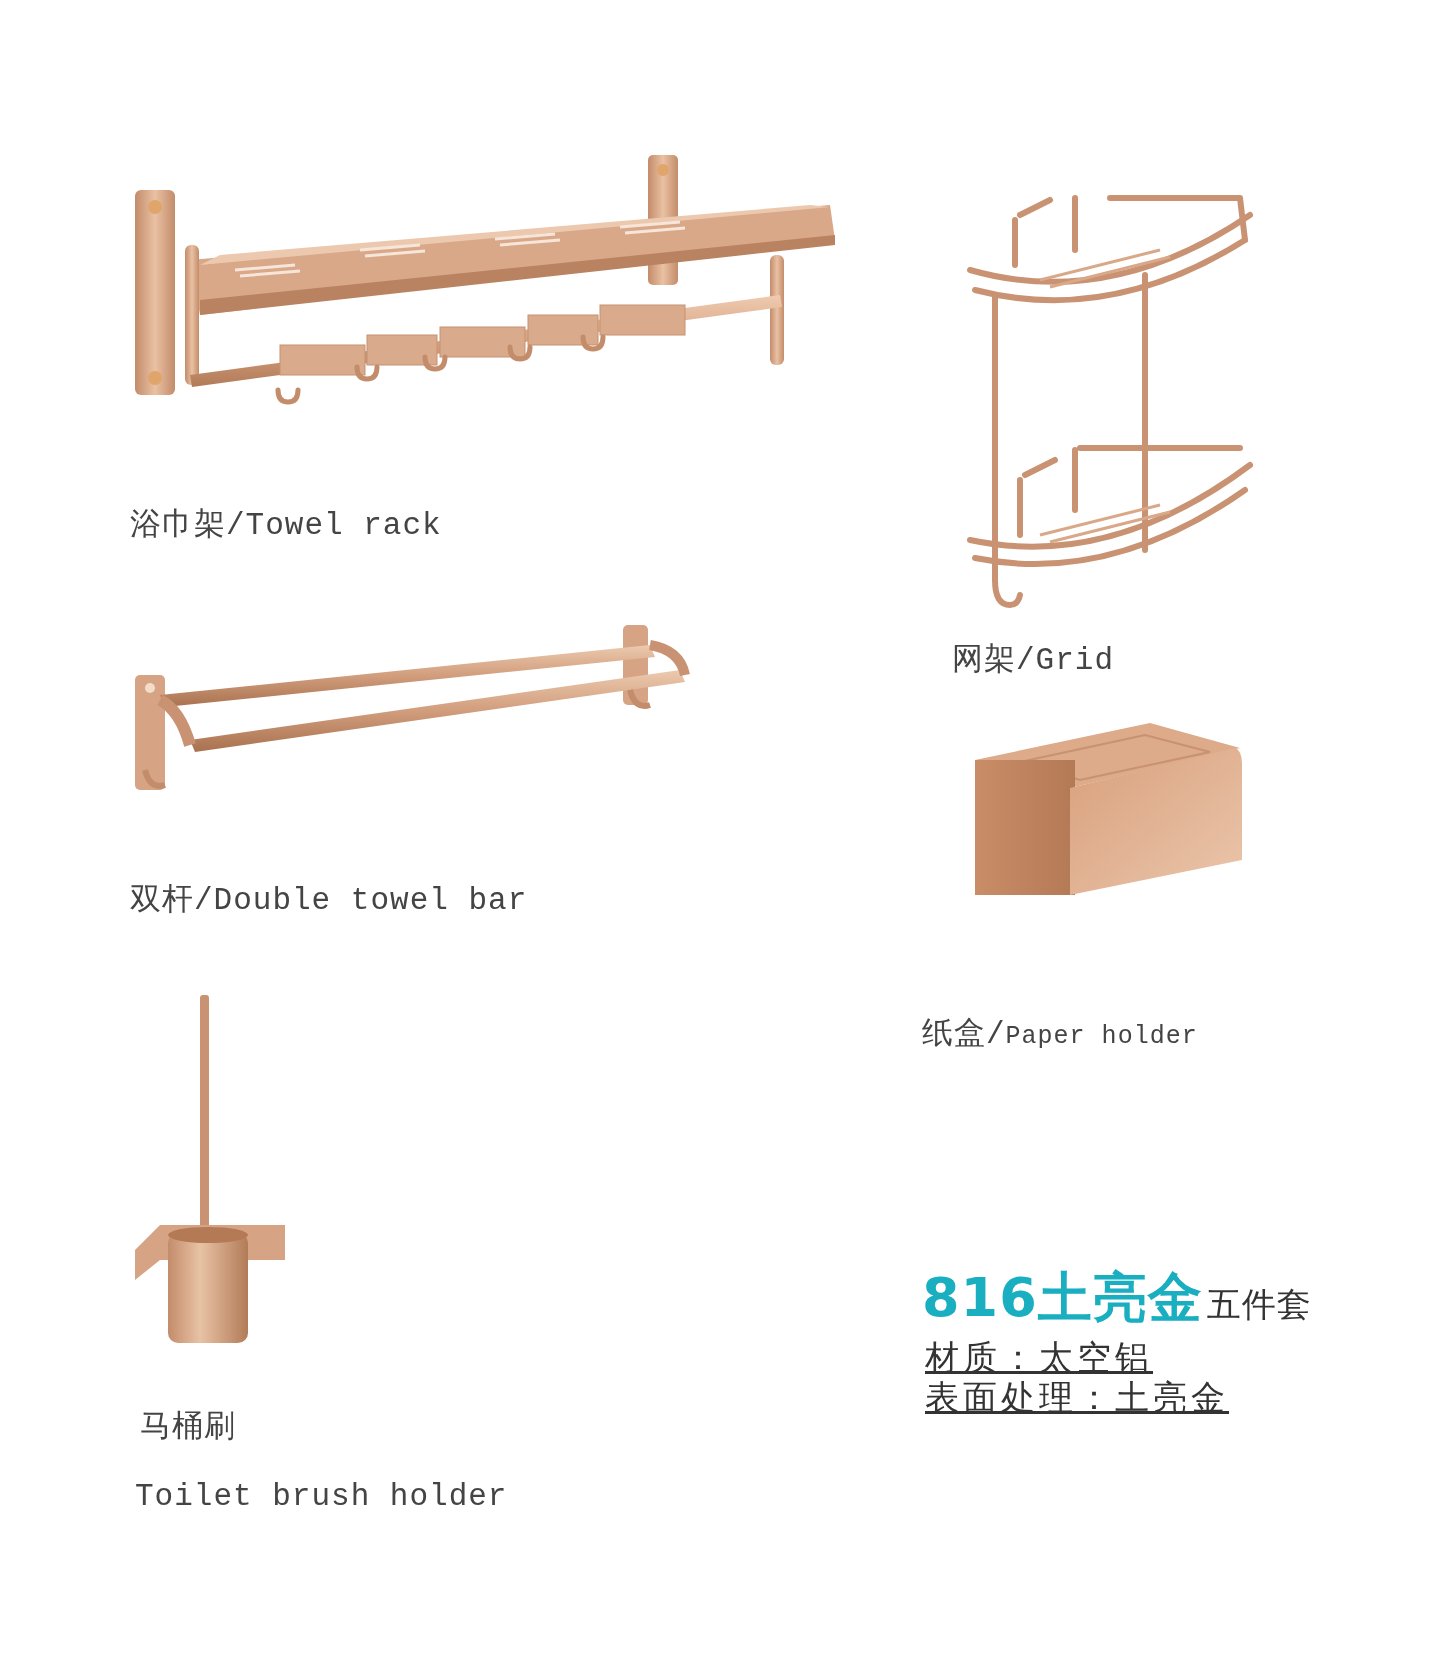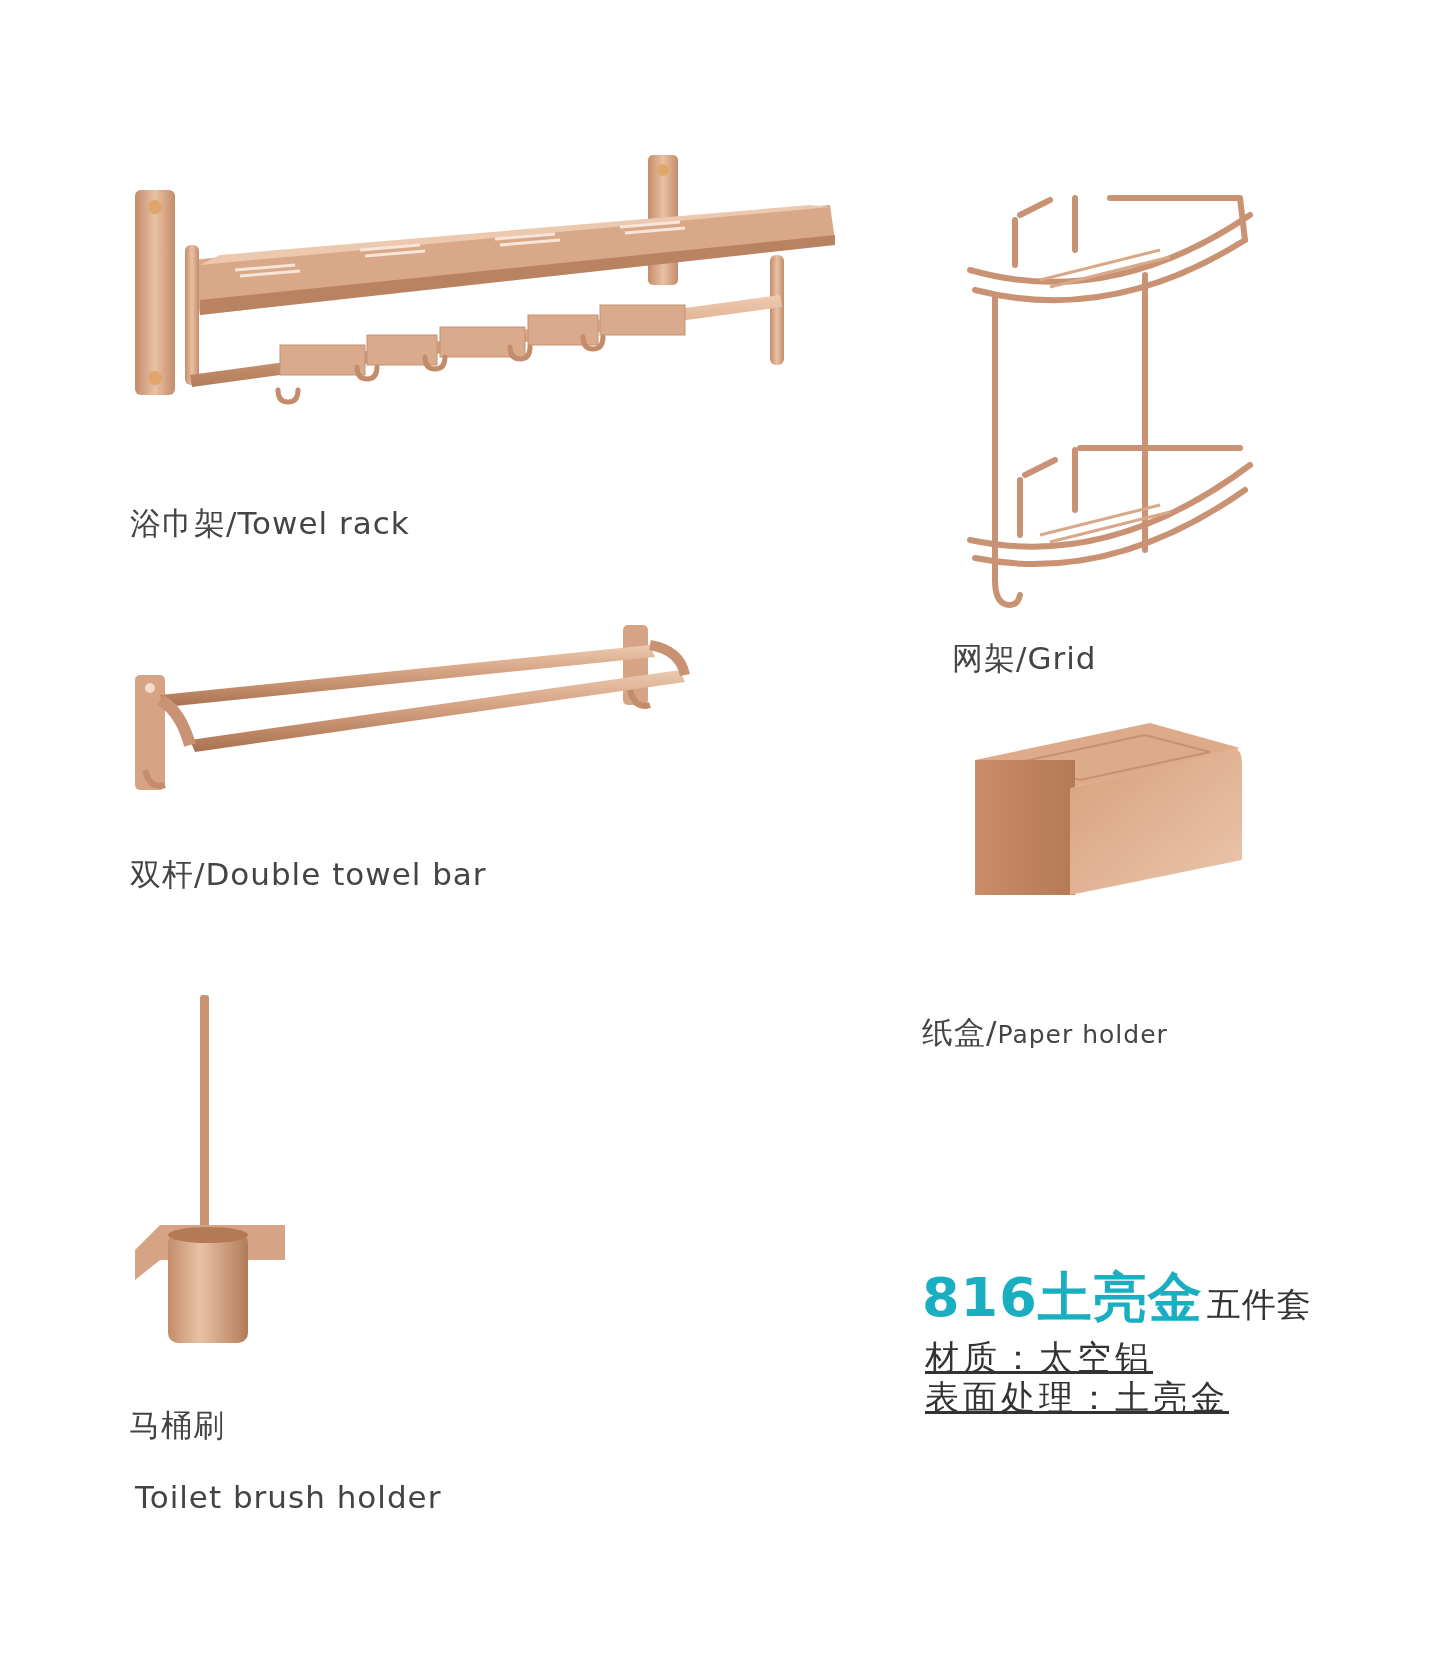--- a/index.html
+++ b/index.html
@@ -1,19 +1,19 @@
 <!DOCTYPE html>
 <html><head>
 <meta charset="utf-8">
 <style>
   html, body { margin: 0; padding: 0; background: #ffffff; }
   body { width: 1451px; height: 1657px; position: relative; overflow: hidden;
          font-family: "DejaVu Sans", "Liberation Sans", sans-serif; color: #3e3e3e; }
   .abs { position: absolute; }
-  .label { font-size: 31px; letter-spacing: 1px; color: #444; white-space: nowrap; }
+  .label { font-size: 31px; letter-spacing: 1px; color: #444; white-space: nowrap; font-family: Liberation Mono, monospace; }
   .label.small-en .en { font-size: 25px; }
   .heading { font-size: 54px; color: #1aaec1; font-weight: bold; letter-spacing: 1px; white-space: nowrap; }
   .heading .suffix { font-size: 34px; color: #333; font-weight: normal; margin-left: 4px; }
   .spec { font-size: 34px; color: #333; letter-spacing: 4px; white-space: nowrap; text-decoration: underline; }
   svg { display: block; }
 </style>
 </head>
 <body>
 
 <div class="abs" style="left:130px; top:145px; width:715px; height:270px;">
@@ -123,21 +123,21 @@
     <circle cx="20" cy="68" r="5" fill="#f3dcc9"></circle>
     <rect x="493" y="5" width="25" height="80" rx="5" fill="#d6a384"></rect>
     <polygon points="30,75 520,25 525,37 35,87" fill="url(#bar)"></polygon>
     <polygon points="60,120 550,50 555,62 65,132" fill="url(#bar)"></polygon>
     <path d="M30,80 q20,10 30,45" fill="none" stroke="#c99373" stroke-width="12"></path>
     <path d="M520,25 q30,5 35,30" fill="none" stroke="#c99373" stroke-width="10"></path>
     <path d="M15,150 q5,20 20,15" fill="none" stroke="#c38c6a" stroke-width="6"></path>
     <path d="M500,70 q5,20 20,15" fill="none" stroke="#c38c6a" stroke-width="6"></path>
   </svg>
 </div>
-<div class="abs label" style="left:130px; top:854px;">
+<div class="abs label" style="left:130px; top:878px;">
   <span>双杆</span><span>/</span><span>Double towel bar</span>
 </div>
 
 <div class="abs" style="left:970px; top:720px; width:275px; height:180px;">
   <svg width="275" height="180" viewBox="0 0 275 180">
     <defs>
       <linearGradient id="front" x1="0" y1="0" x2="1" y2="1">
         <stop offset="0" stop-color="#d8a07c"></stop>
           <stop offset="1" stop-color="#ebc6ac"></stop>
       </linearGradient>
@@ -164,20 +164,20 @@
           <stop offset="0.4" stop-color="#e8c2a5"></stop>
           <stop offset="1" stop-color="#b27b58"></stop>
       </linearGradient>
     </defs>
     <rect x="70" y="0" width="9" height="240" rx="3" fill="#c99373"></rect>
     <polygon points="5,255 30,230 155,230 155,265 30,265 5,285" fill="#d6a384"></polygon>
     <rect x="38" y="238" width="80" height="110" rx="10" fill="url(#cup)"></rect>
     <ellipse cx="78" cy="240" rx="40" ry="8" fill="#b47a55"></ellipse>
   </svg>
 </div>
-<div class="abs label" style="left:129px; top:1405px;">马桶刷</div>
+<div class="abs label" style="left:140px; top:1405px;">马桶刷</div>
 <div class="abs label" style="left:135px; top:1444px;margin-top:35px;">Toilet brush holder</div>
 
 <div class="abs heading" style="left:922px; top:1262px;">
   <span>816土亮金</span><span class="suffix">五件套</span>
 </div>
 <div class="abs spec" style="left:925px; top:1335px;">材质：太空铝</div>
 <div class="abs spec" style="left:925px; top:1375px;text-align:center;">表面处理：土亮金</div>
 
 </body></html>

